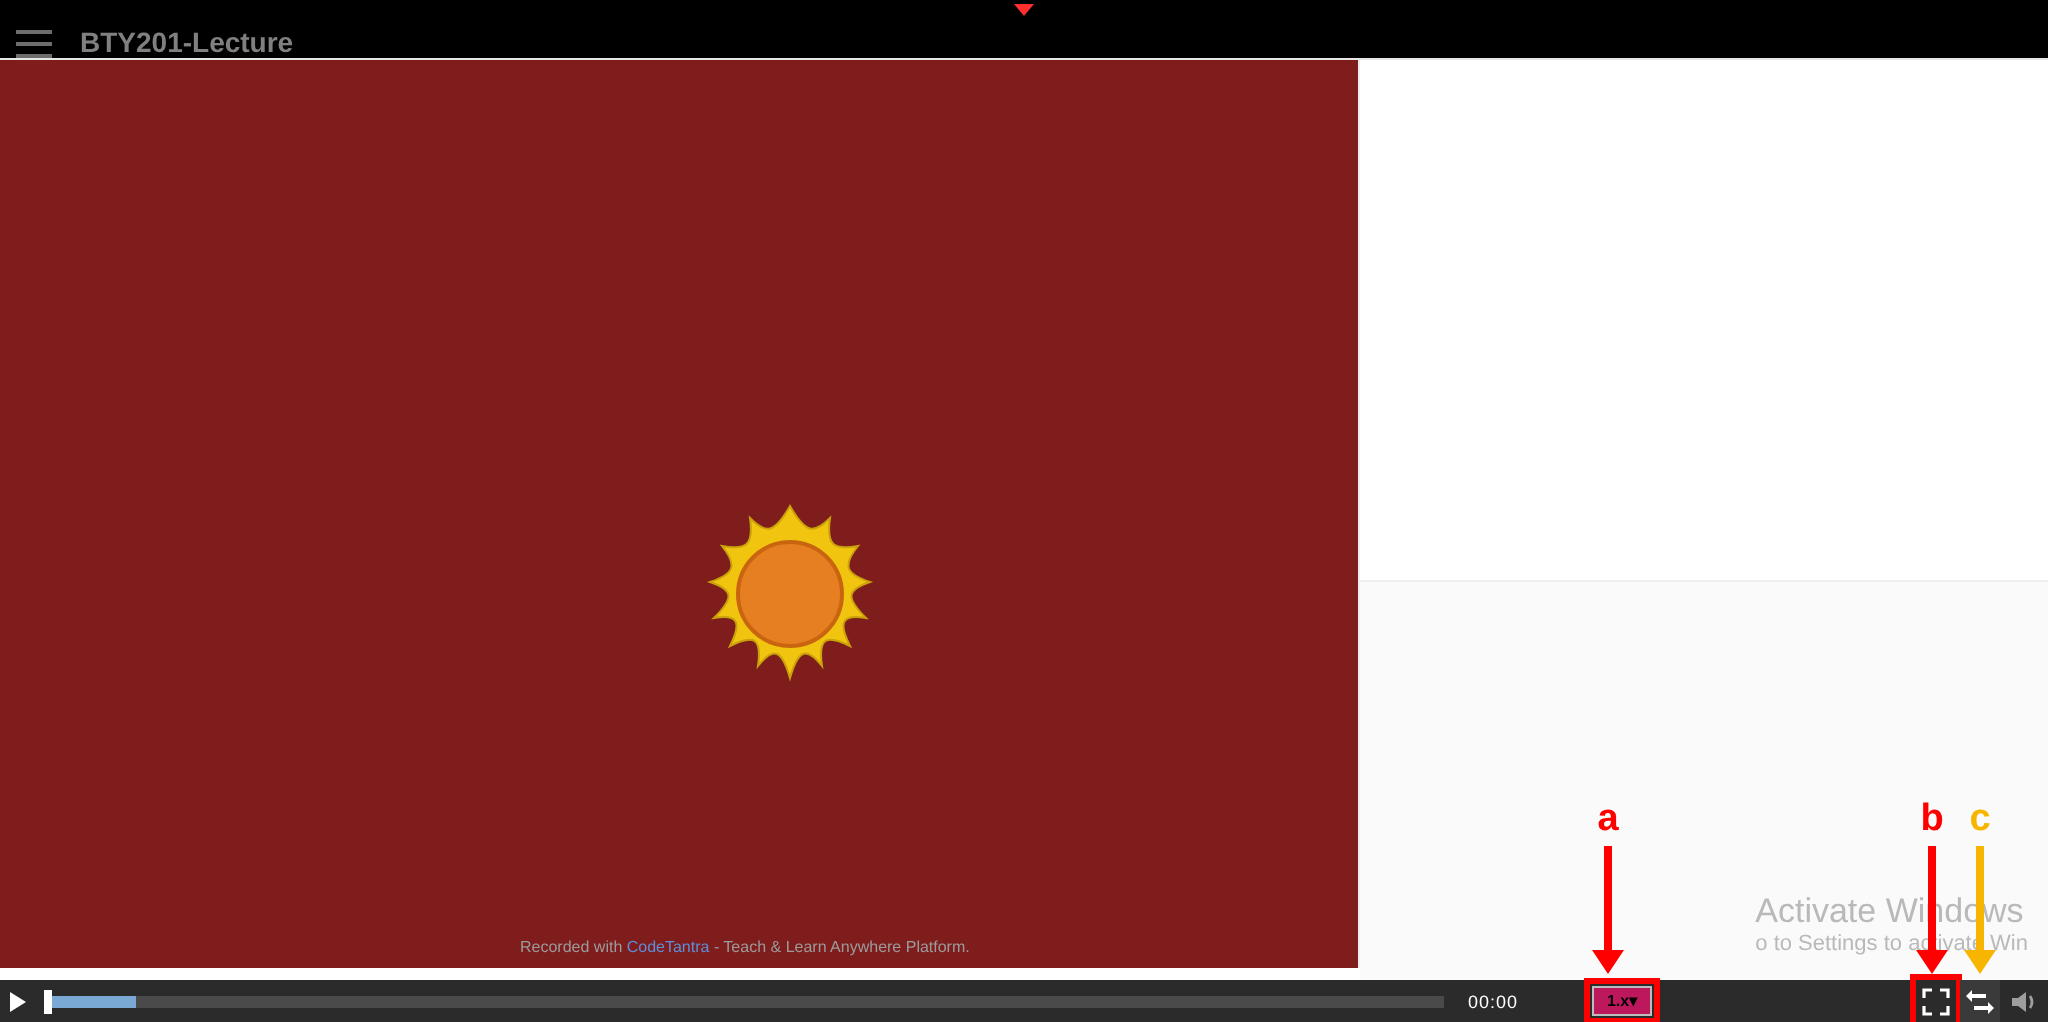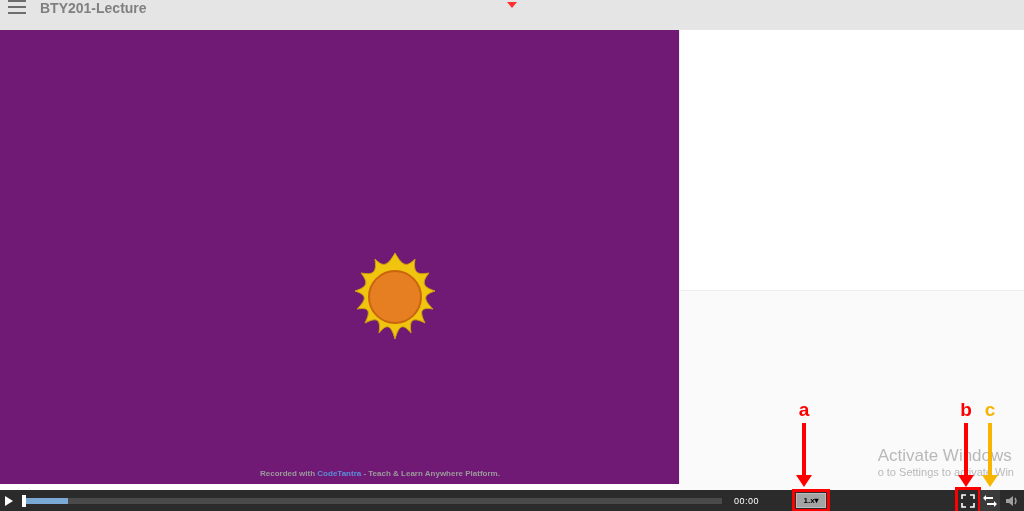--- a/index.html
+++ b/index.html
@@ -3,47 +3,46 @@
   <meta charset="utf-8">
   <style>
     * { margin: 0; padding: 0; box-sizing: border-box; }
     html, body { width: 1024px; height: 511px; font-family: Arial, Helvetica, sans-serif; background: #ffffff; overflow: hidden; }
 
     
     .header {
       height: 30px;
       border-bottom: 1px solid #e6e6e6;
       display: flex;
-      align-items: flex-start;
+      align-items: flex-end;
       padding: 0 8px;
       position: relative;
-      background: #e5e5e5;
+      background: #000000;
     }
     .hamburger { width: 18px; height: 14px; display: flex; flex-direction: column; justify-content: space-between; cursor: pointer; }
     .hamburger span { display: block; height: 2px; background: #6d6d6d; }
     .page-title { margin-left: 14px; color: #808080; font-weight: 600; font-size: 14px; }
     .top-caret {
       position: absolute; left: 50%; top: 2px; transform: translateX(-50%);
       width: 0; height: 0; border-left: 5px solid transparent; border-right: 5px solid transparent; border-top: 6px solid #ff2f2f;
     }
 
     
     .content {
       position: relative;
       height: calc(100% - 30px - 21px);
       background: #ffffff;
     }
     .video-pane {
       position: absolute;
       left: 0; top: 0;
       width: 680px;
       height: 454px;
-      background: #701a75;
+      background: #7f1d1d;
       border-right: 1px solid #eeeeee;
-      font-weight: bold;
     }
     .side-pane {
       position: absolute;
       left: 680px; top: 0; right: 0; height: 260px;
       background: #ffffff;
     }
     .side-lower {
       position: absolute;
       left: 680px; top: 260px; right: 0; bottom: 0;
       background: #fafafa;
@@ -91,21 +90,21 @@
     .progress { flex: 0 0 700px; height: 6px; background: #4a4a4a; position: relative; margin-left: 4px; }
     .progress .buffered { position: absolute; left: 0; top: 0; bottom: 0; width: 46px; background: #79a9d4; }
     .progress .played { position: absolute; left: 0; top: 0; bottom: 0; width: 2px; background: #ffffff; }
     .progress .thumb { position: absolute; left: 0; top: -3px; width: 4px; height: 12px; background: #ffffff; }
     .time { margin-left: 12px; letter-spacing: 0.5px; }
     .spacer { flex: 1; }
 
     .ctl-icon { width: 20px; height: 21px; display: flex; align-items: center; justify-content: center; cursor: pointer; }
     .ctl-icon svg { width: 14px; height: 14px; }
 
-    .speed-box { width: 30px; height: 15px; background: #a3a3a3; color: #000000; font-size: 8px; font-weight: 700; display: flex; align-items: center; justify-content: center; border: 1px solid #bdbdbd; cursor: pointer; }
+    .speed-box { width: 30px; height: 15px; background: #be185d; color: #000000; font-size: 8px; font-weight: 700; display: flex; align-items: center; justify-content: center; border: 1px solid #bdbdbd; cursor: pointer; }
     .highlight-red { outline: 3px solid #ff0000; }
     .speed-holder { margin-left: 36px; padding: 1px; }
     .right-cluster { display: flex; align-items: center; gap: 2px; margin-left: auto; margin-right: 2px; }
 
     .vol-icon svg { fill: #9e9e9e; }
   </style>
 </head>
 <body>
 
 <div class="header">

